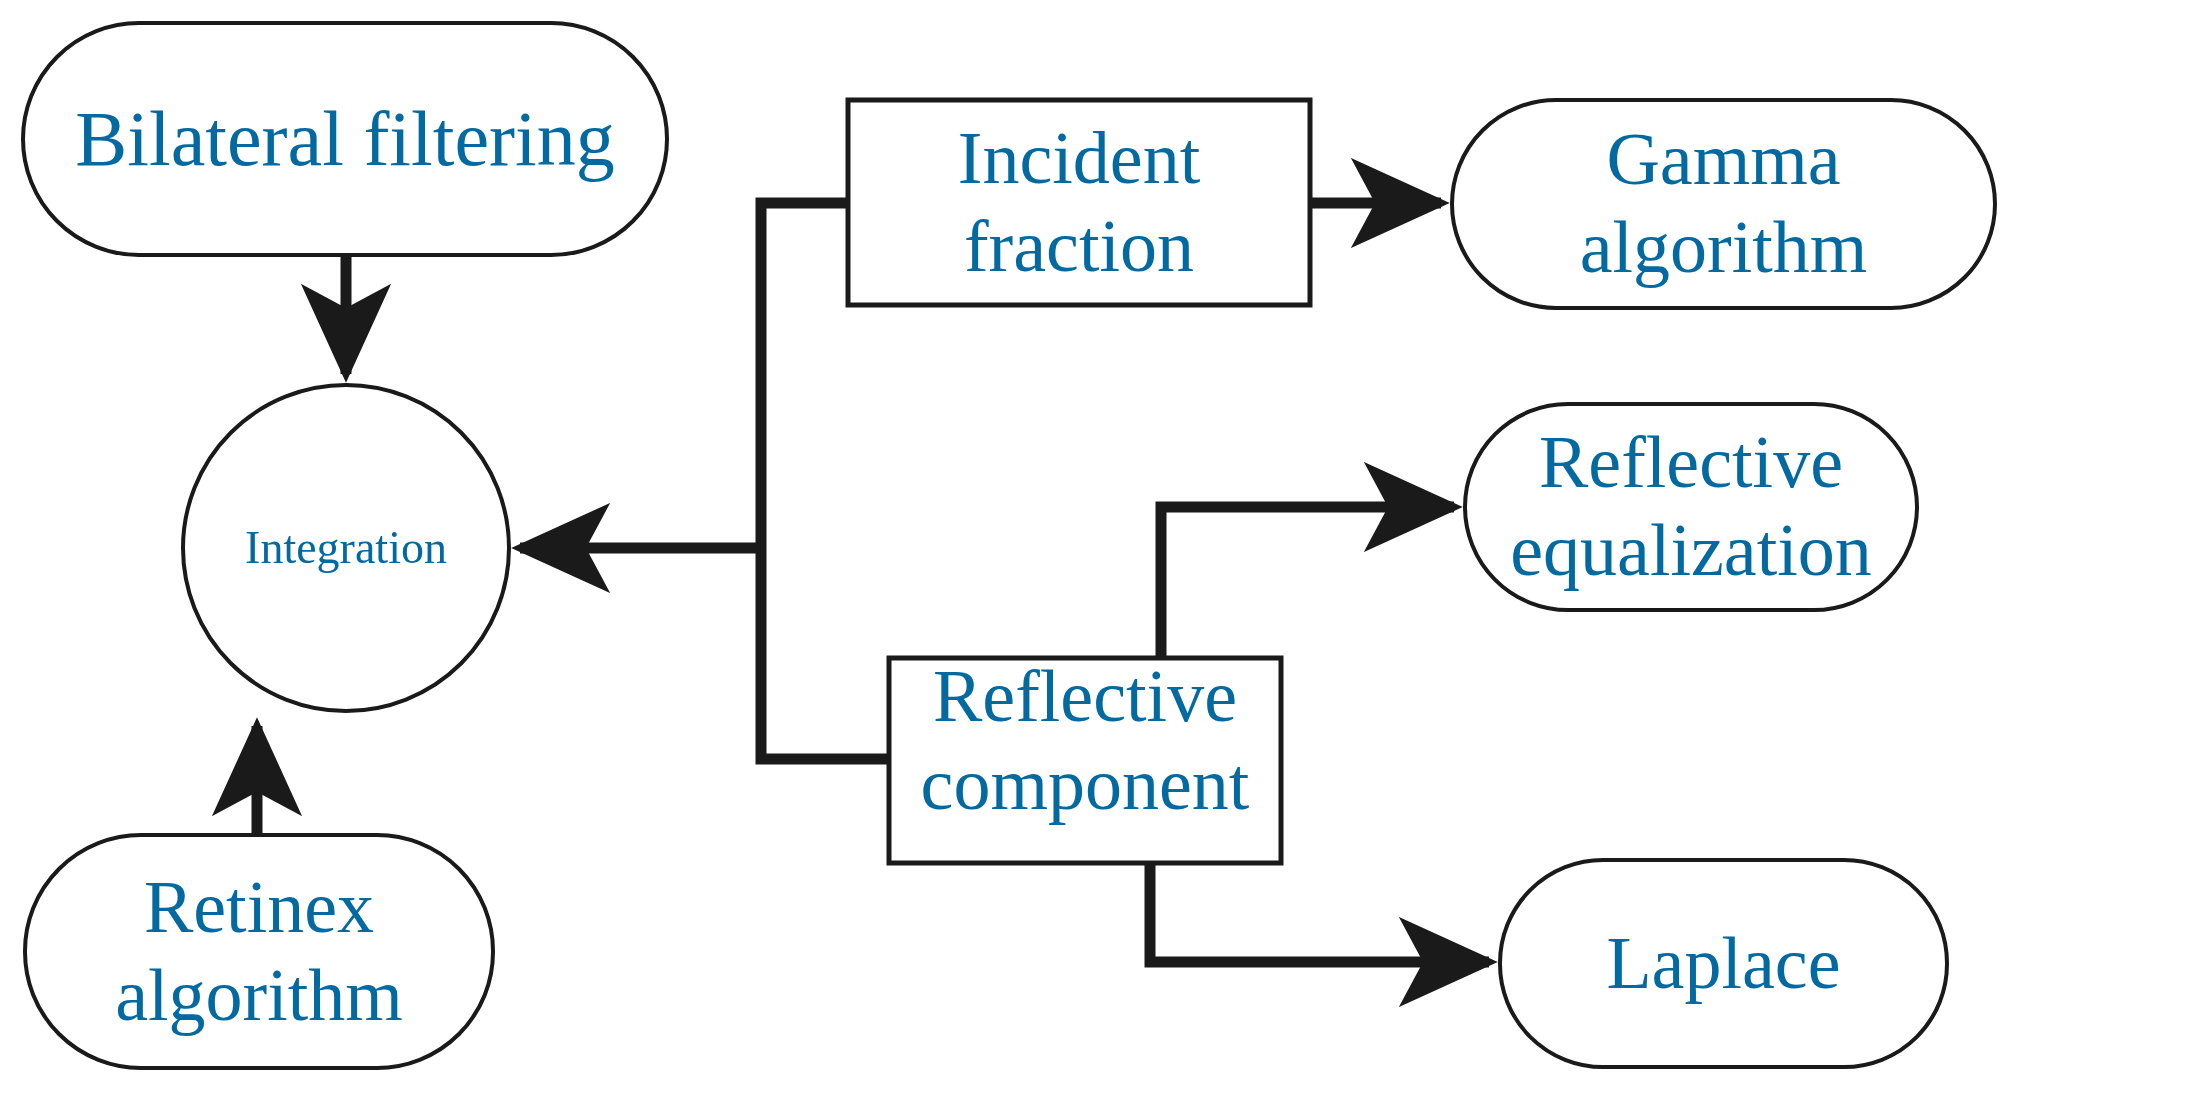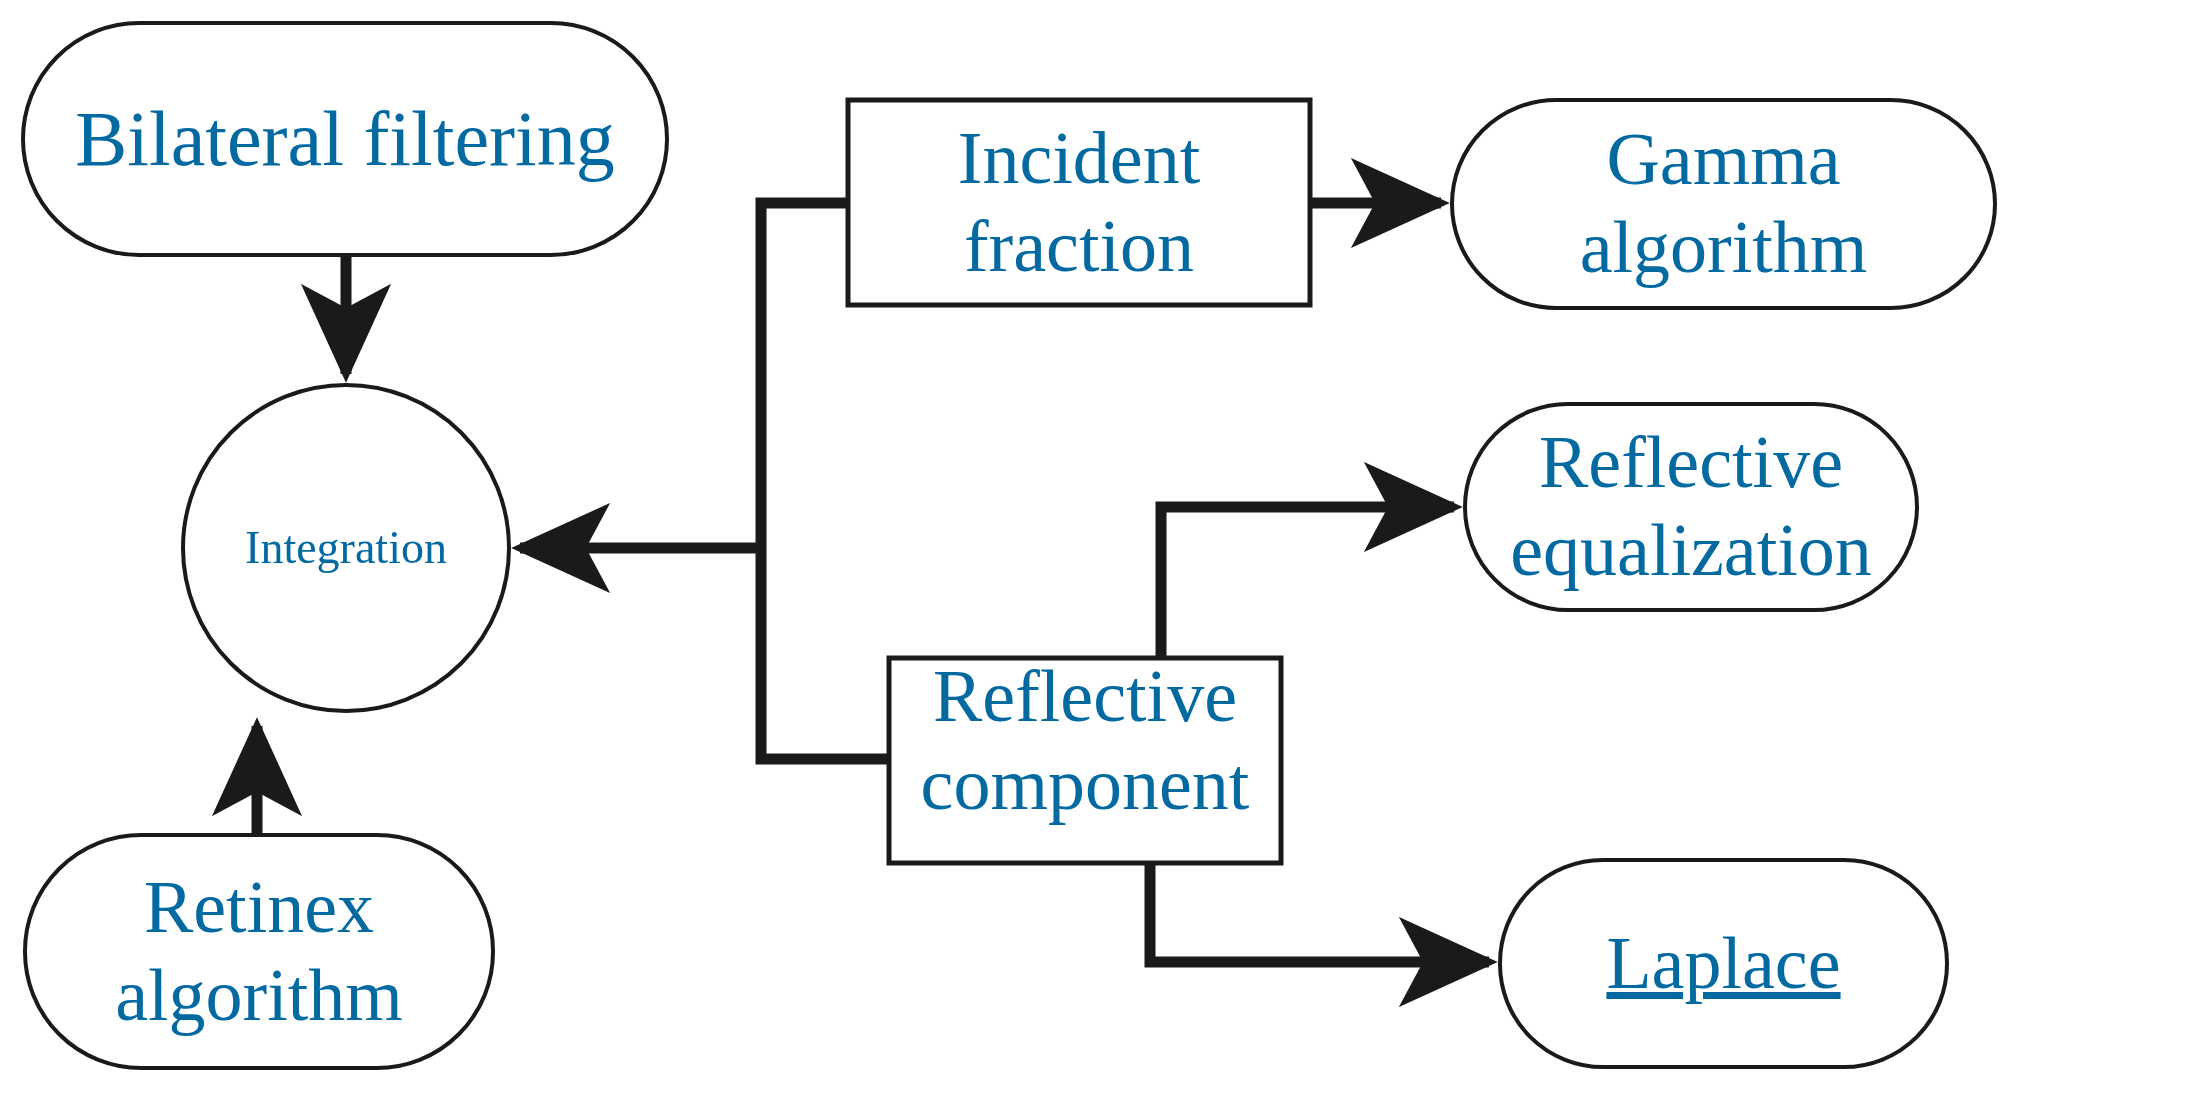--- a/index.html
+++ b/index.html
@@ -118,17 +118,17 @@
   <div class="node-label lbl-md" style="left:1445px; top:404px; width:492px; height:206px;">
     <span class="lbl-line">Reflective</span>
     <span class="lbl-line">equalization</span>
   </div>
 
   <div class="node-label lbl-md" style="left:869px; top:638px; width:432px; height:205px;">
     <span class="lbl-line">Reflective</span>
     <span class="lbl-line">component</span>
   </div>
 
-  <div class="node-label lbl-md" style="left:1480px; top:860px; width:487px; height:207px;text-decoration:underline;">
+  <div class="node-label lbl-md" style="left:1480px; top:860px; width:487px; height:207px;">
     <span class="lbl-line">Laplace</span>
   </div>
 
 </div>
 
 </body></html>

